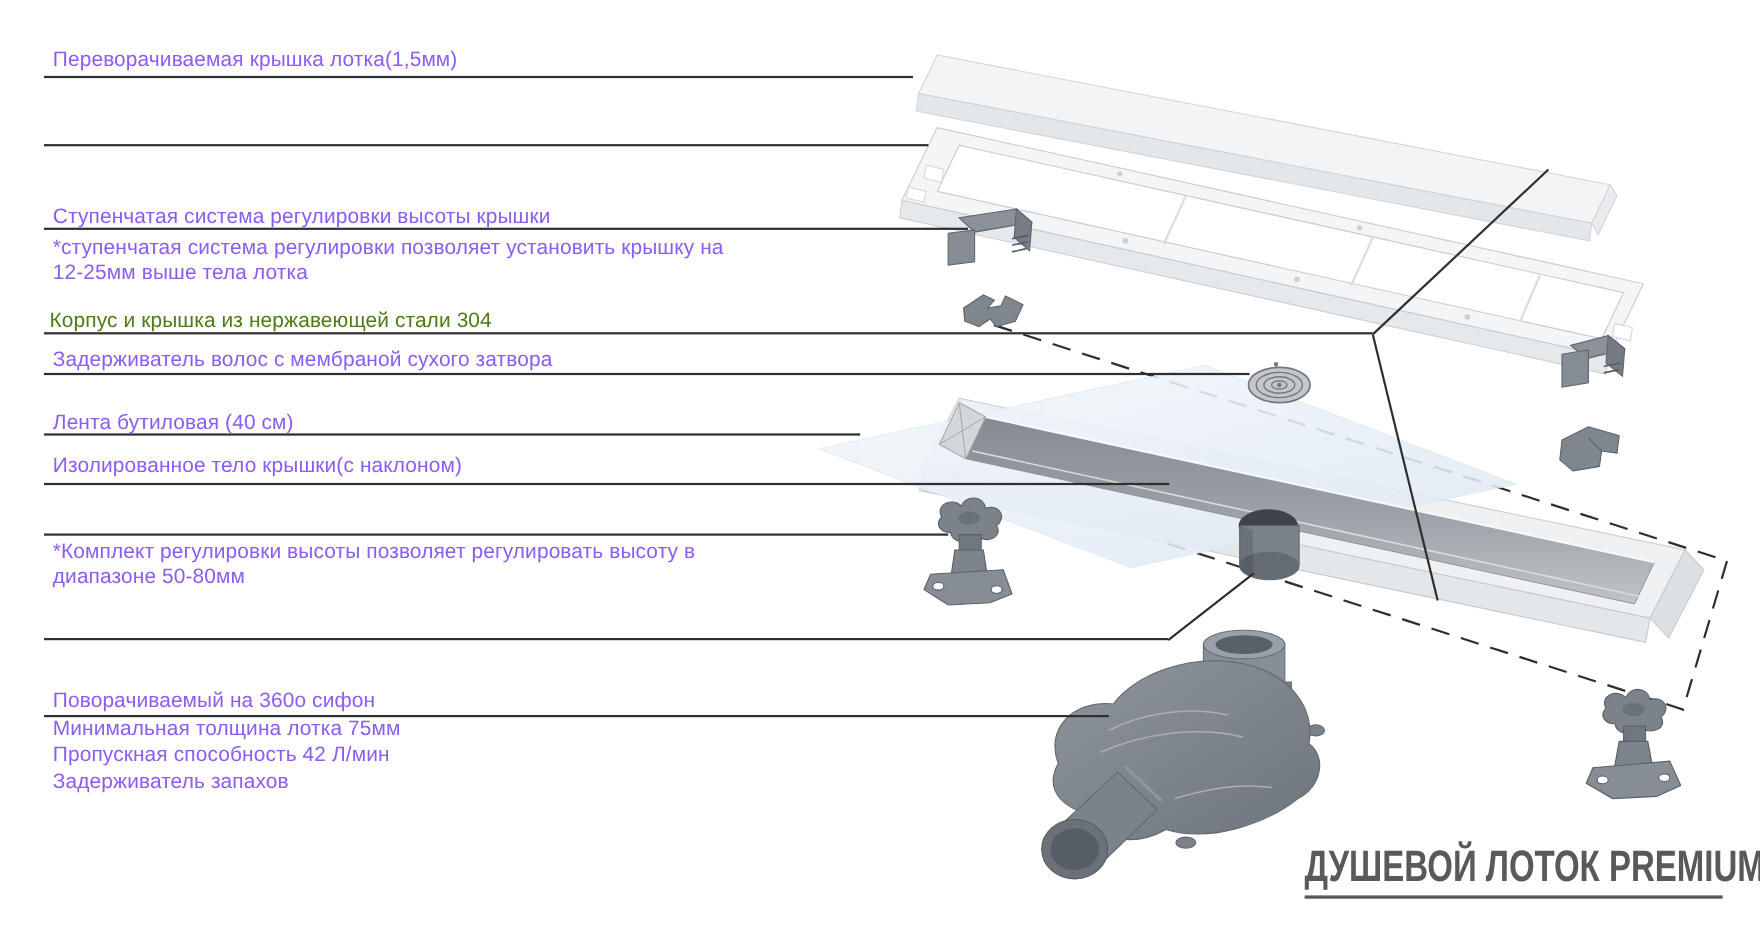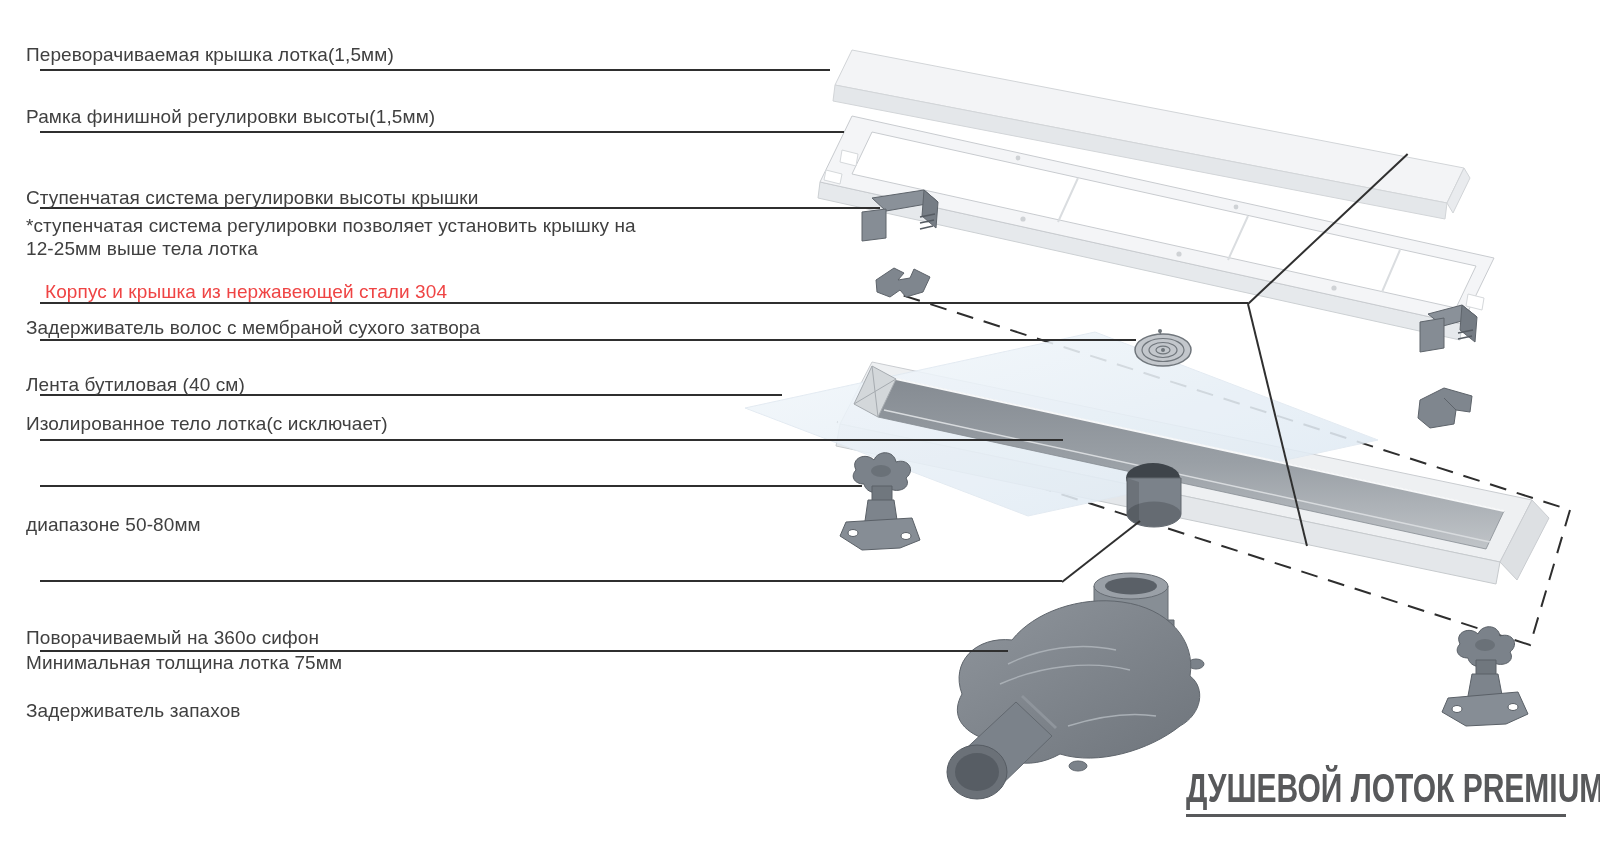--- a/index.html
+++ b/index.html
@@ -1,21 +1,21 @@
 <!DOCTYPE html>
 <html><head>
 <meta charset="utf-8">
 <style>
   html,body{margin:0;padding:0;background:#fff;}
   .stage{position:relative;width:1600px;height:843px;background:#ffffff;overflow:hidden;
          font-family:"Liberation Sans",sans-serif;}
   .art{position:absolute;left:0;top:0;z-index:1;}
-  .lbl{position:absolute;left:26px;z-index:3;font-size:19px;color:#404040;
+  .lbl{position:absolute;left:48px;z-index:3;font-size:19px;color:#8b5cf6;
        white-space:nowrap;letter-spacing:.1px;}
-  .lbl.dark{color:#ef4444;left:45px;}
+  .lbl.dark{color:#4d7c0f;left:45px;}
   .lead{position:absolute;left:40px;height:2px;background:#2f2f2f;z-index:2;
         transform-origin:left center;}
   .title{position:absolute;z-index:3;font-size:40px;font-weight:700;color:#58595b;
          white-space:nowrap;transform:scaleX(.75);transform-origin:left center;letter-spacing:0;}
   .title-rule{position:absolute;z-index:3;height:3px;background:#58595b;}
 </style>
 </head>
 <body>
 
 <div class="stage">
@@ -160,29 +160,30 @@
   <div class="lead" style="left:1248px;top:303px;width:249px;transform:rotate(76.3deg)"></div>
   <div class="lead" style="top:339px;width:1096px"></div>
   <div class="lead" style="top:394px;width:742px"></div>
   <div class="lead" style="top:439px;width:1023px"></div>
   <div class="lead" style="top:485px;width:822px"></div>
   <div class="lead" style="top:580px;width:1022px"></div>
   <div class="lead" style="left:1062px;top:581px;width:99px;transform:rotate(-38deg)"></div>
   <div class="lead" style="top:650px;width:968px"></div>
 
   <div class="lbl" style="top:44px">Переворачиваемая крышка лотка(1,5мм)</div>
-  <div class="lbl" style="top:106px">Рамка финишной регулировки высоты(1,5мм)</div>
   <div class="lbl" style="top:215px">*ступенчатая система регулировки позволяет установить крышку на</div>
   <div class="lbl" style="top:187px">Ступенчатая система регулировки высоты крышки</div>
   <div class="lbl" style="top:238px">12-25мм выше тела лотка</div>
   <div class="lbl dark" style="top:281px">Корпус и крышка из нержавеющей стали 304</div>
   <div class="lbl" style="top:317px">Задерживатель волос с мембраной сухого затвора</div>
   <div class="lbl" style="top:374px">Лента бутиловая (40 см)</div>
-  <div class="lbl" style="top:413px">Изолированное тело лотка(с исключает)</div>
+  <div class="lbl" style="top:413px">Изолированное тело крышки(с наклоном)</div>
+  <div class="lbl" style="top:491px">*Комплект регулировки высоты позволяет регулировать высоту в</div>
   <div class="lbl" style="top:514px">диапазоне 50-80мм</div>
   <div class="lbl" style="top:627px">Поворачиваемый на 360о сифон</div>
   <div class="lbl" style="top:652px">Минимальная толщина лотка 75мм</div>
+  <div class="lbl" style="top:676px">Пропускная способность 42 Л/мин</div>
   <div class="lbl" style="top:700px">Задерживатель запахов</div>
 
   <div class="title" style="left:1186px;top:766px">ДУШЕВОЙ ЛОТОК PREMIUM</div>
   <div class="title-rule" style="left:1186px;top:814px;width:380px"></div>
 
 </div>
 
 </body></html>

